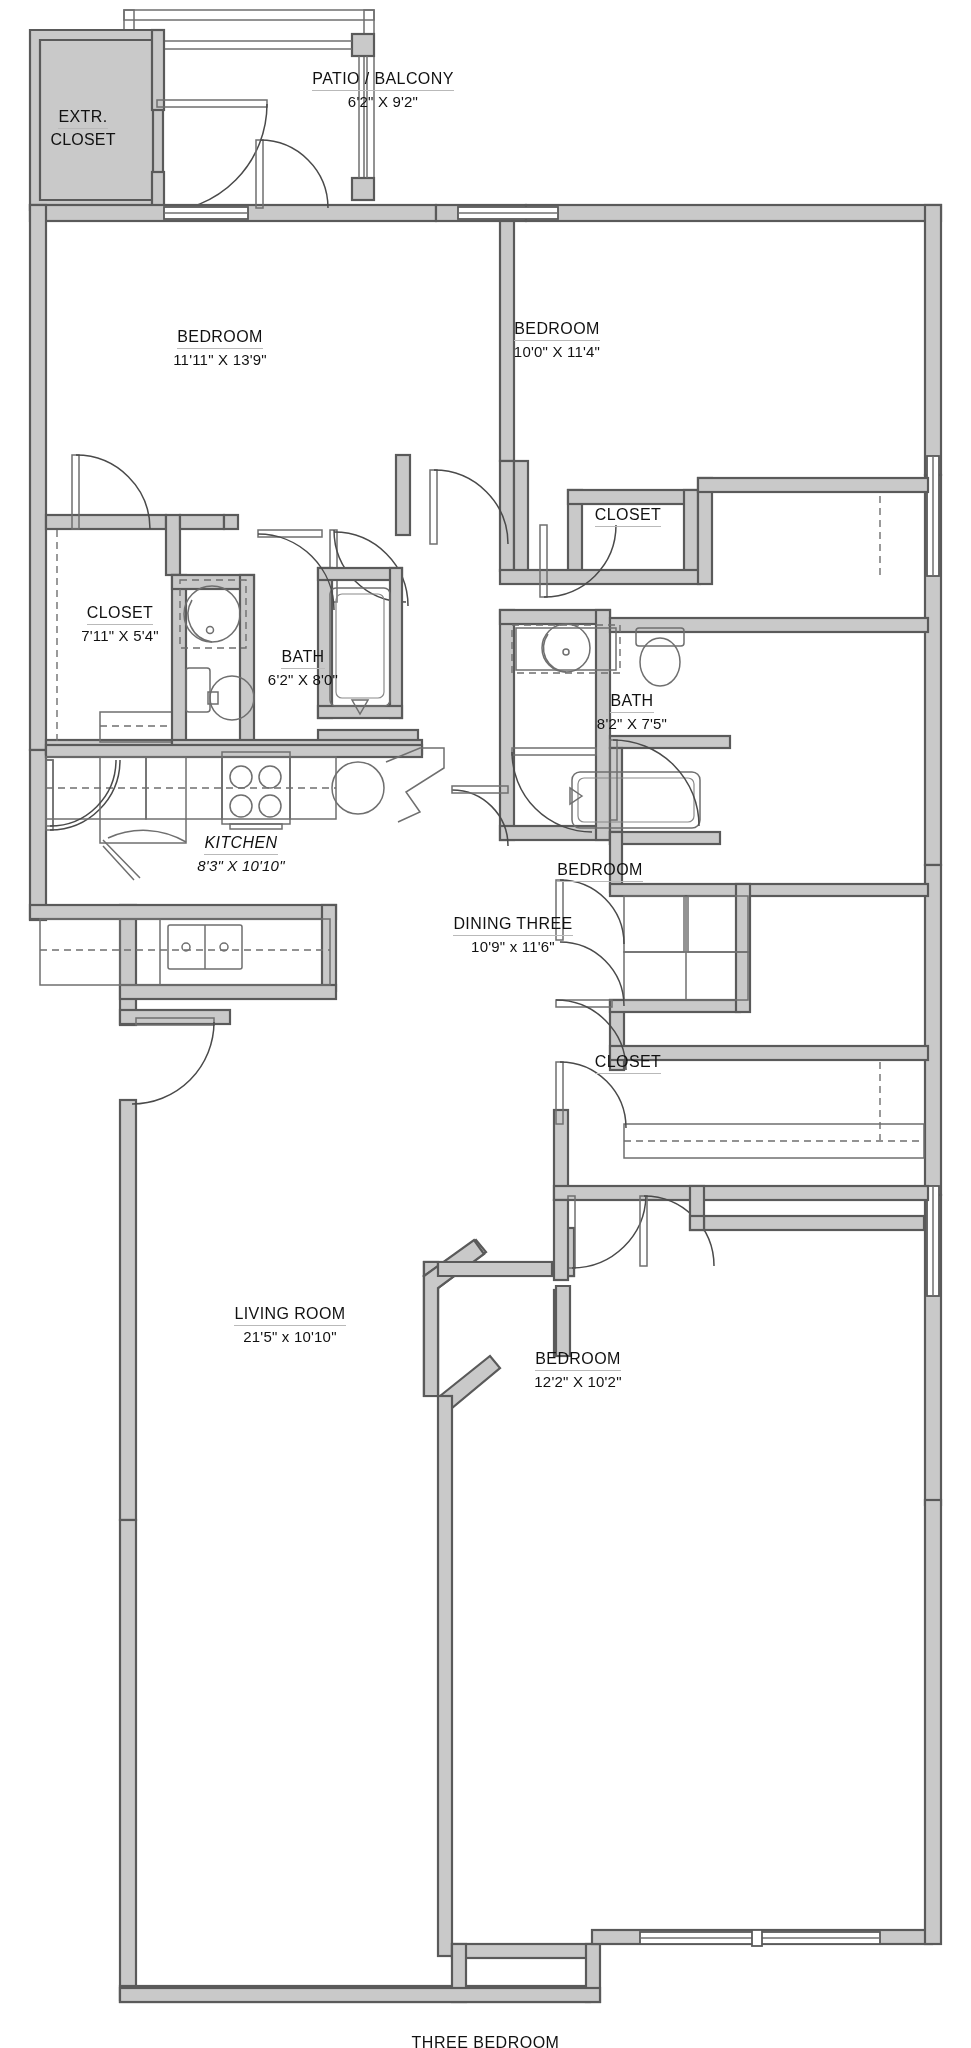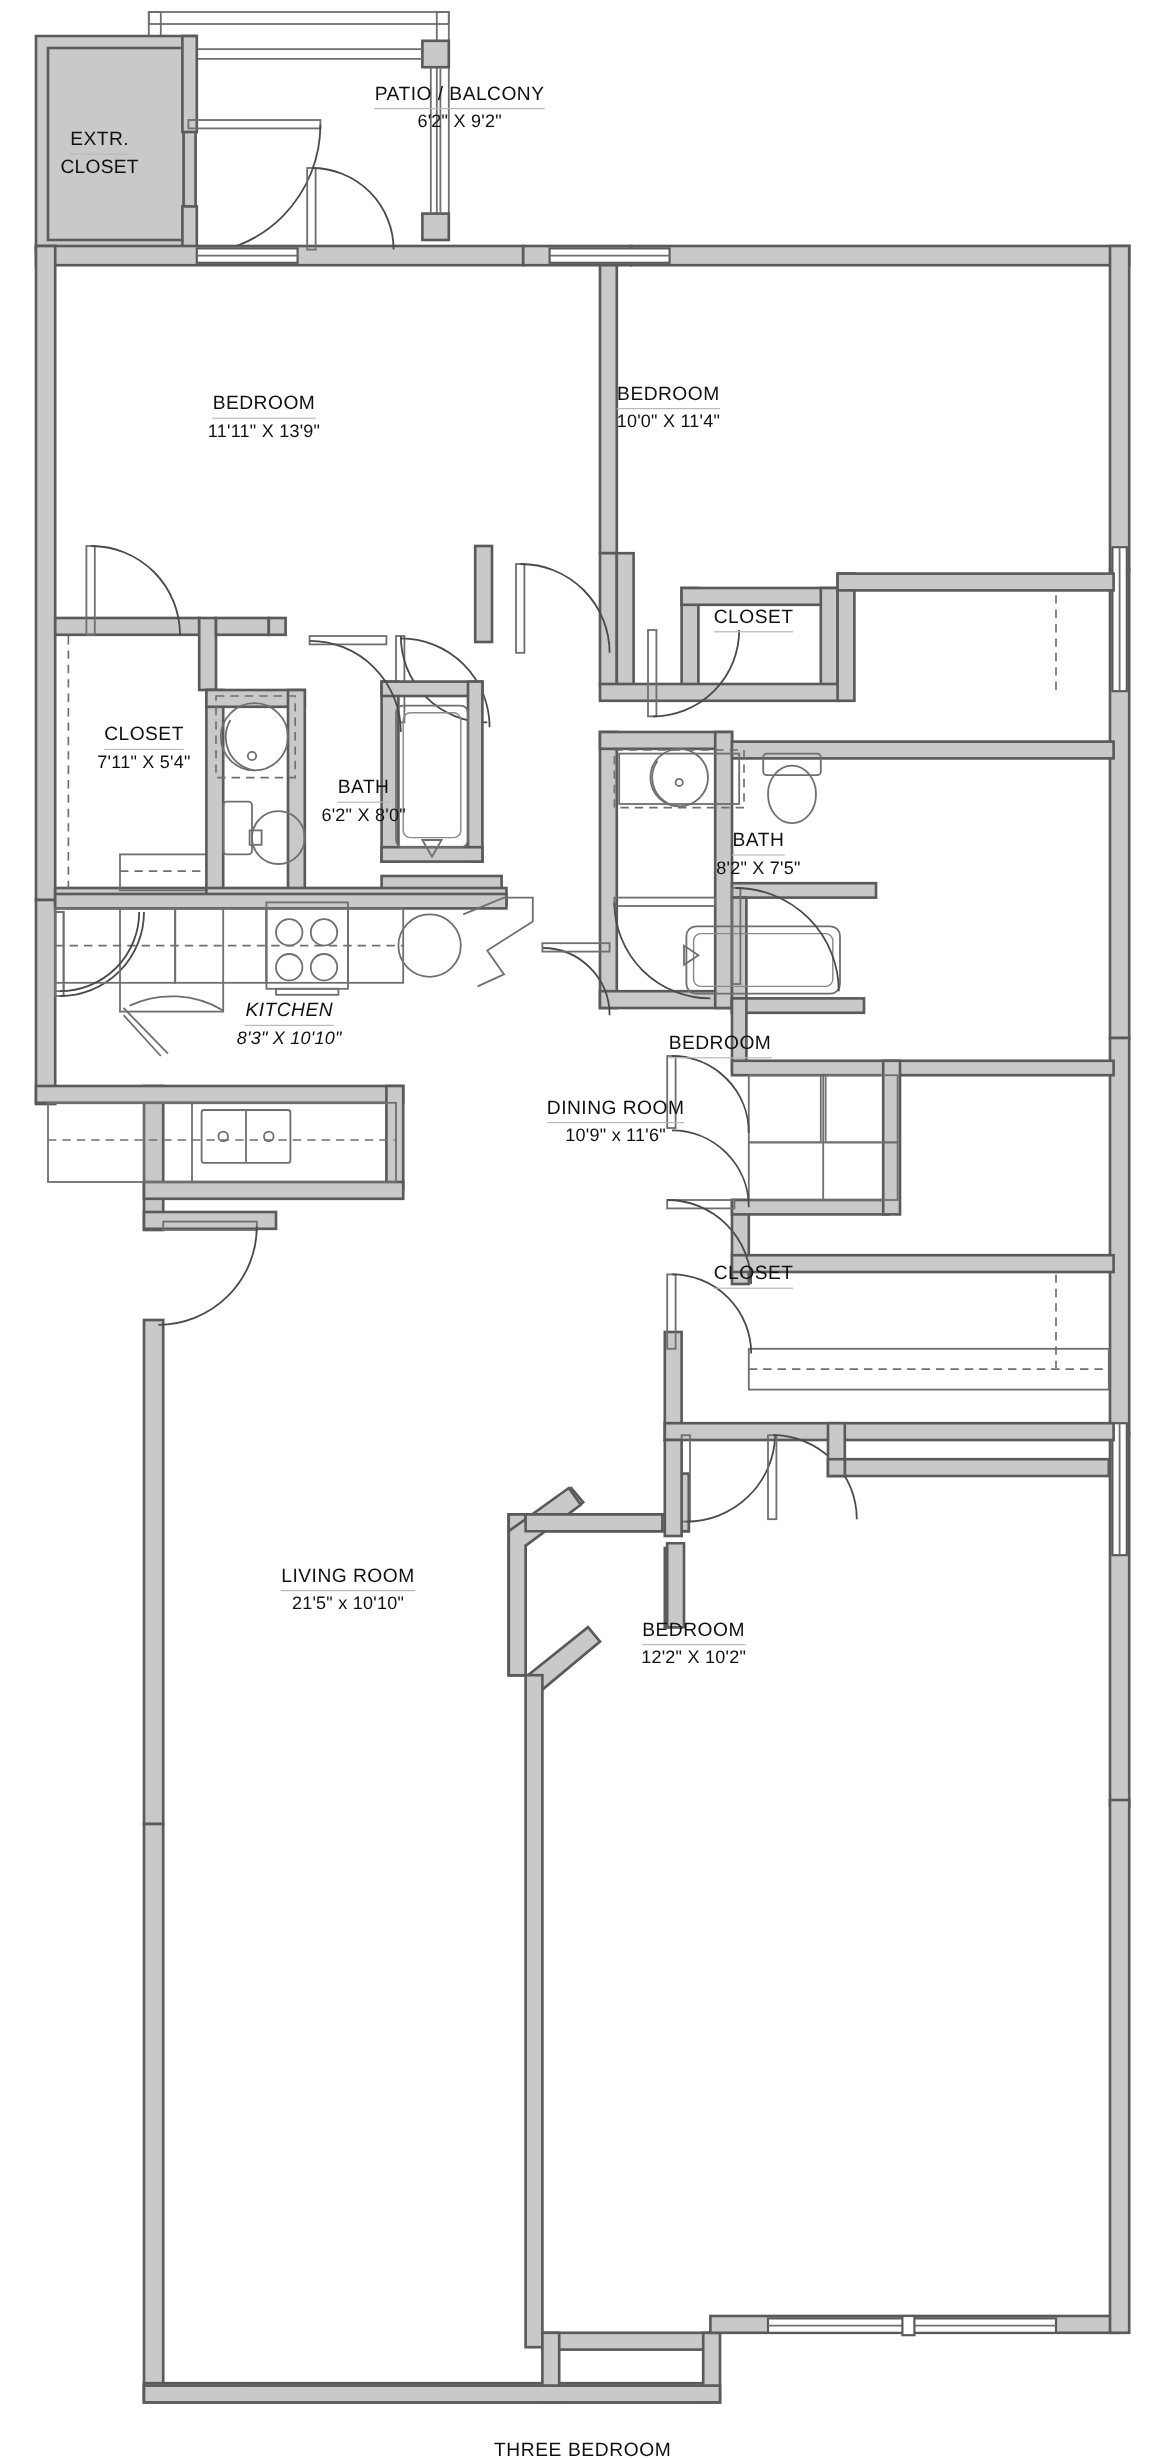--- a/index.html
+++ b/index.html
@@ -411,21 +411,21 @@
   <div class="lbl" style="left:146px;top:834px;width:190px;font-style:italic;">
     <span class="nm">KITCHEN</span>
     <span class="dim">8'3" X 10'10"</span>
   </div>
 
   <div class="lbl nodim" style="left:530px;top:861px;width:140px;">
     <span class="nm">BEDROOM</span>
   </div>
 
   <div class="lbl" style="left:413px;top:915px;width:200px;">
-    <span class="nm">DINING ROOM</span>
+    <span class="nm">DINING THREE</span>
     <span class="dim">10'9" x 11'6"</span>
   </div>
 
   <div class="lbl nodim" style="left:558px;top:1053px;width:140px;">
     <span class="nm">CLOSET</span>
   </div>
 
   <div class="lbl" style="left:190px;top:1305px;width:200px;">
     <span class="nm">LIVING ROOM</span>
     <span class="dim">21'5" x 10'10"</span>

